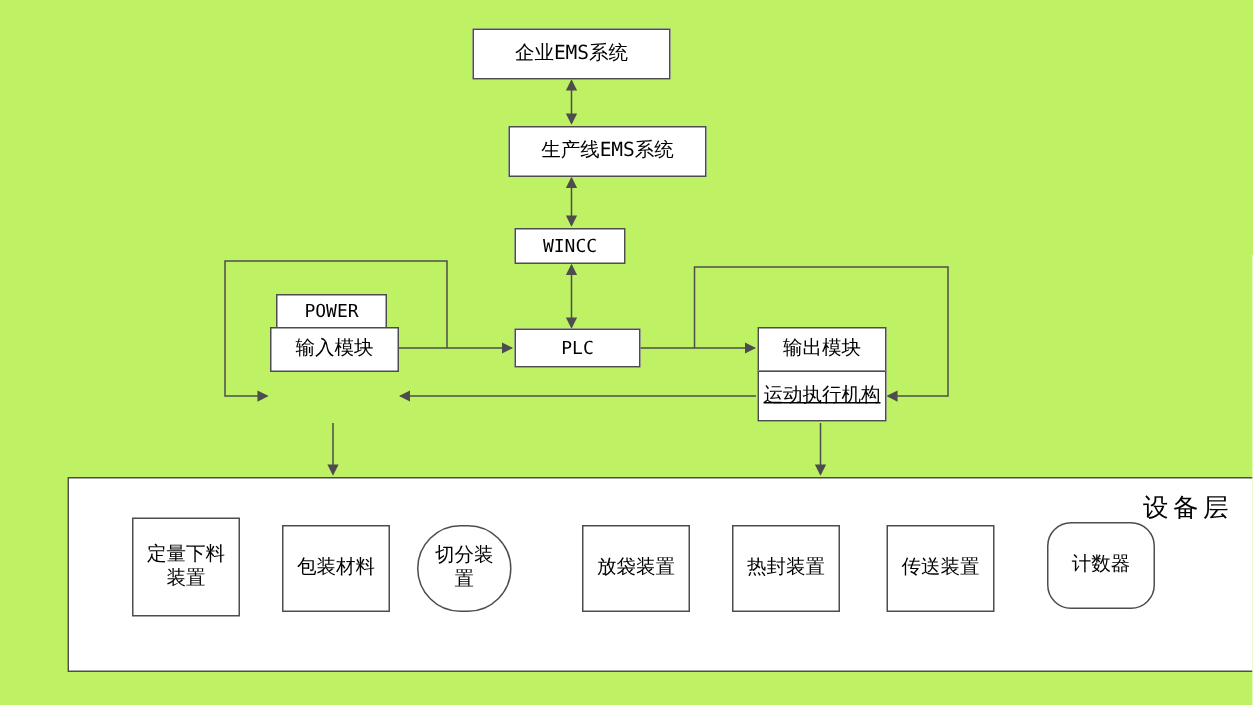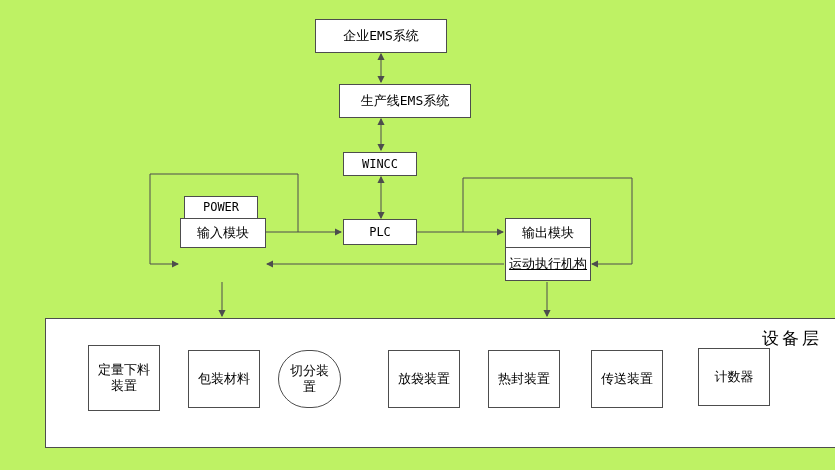--- a/index.html
+++ b/index.html
@@ -80,21 +80,21 @@
     <line x1="222" y1="282" x2="222" y2="316" stroke="#4d4d4d" stroke-width="1" marker-end="url(#ah)"></line>
     <line x1="547" y1="282" x2="547" y2="316" stroke="#4d4d4d" stroke-width="1" marker-end="url(#ah)"></line>
   </svg>
 
   <div class="box" style="left:315px; top:19px; width:132px; height:34px;">企业EMS系统</div>
 
   <div class="box" style="left:315px; top:84px; width:132px; height:34px;margin-left:24px;">生产线EMS系统</div>
 
   <div class="box" style="left:343px; top:152px; width:74px; height:24px; font-size:12px;">WINCC</div>
 
-  <div class="box" style="left:343px; top:219px; width:74px; height:26px; font-size:12px;">PLC</div>
+  <div class="box" style="left:343px; top:219px; width:84px; height:26px; font-size:12px;">PLC</div>
 
   <div class="box" style="left:184px; top:196px; width:74px; height:23px; font-size:12px;">POWER</div>
 
   <div class="box" style="left:180px; top:218px; width:86px; height:30px;">输入模块</div>
 
 
   <div class="box" style="left:505px; top:218px; width:86px; height:30px;">输出模块</div>
 
   <div class="box" style="left:505px; top:247px; width:86px; height:34px; padding:2px 2px;text-decoration:underline;">运动执行机构</div>
 
@@ -106,16 +106,16 @@
     <div class="box" style="left:142px; top:31px; width:72px; height:58px;">包装材料</div>
 
     <div class="box" style="left:232px; top:31px; width:63px; height:58px;border-radius:29px;">切分装置</div>
 
     <div class="box" style="left:342px; top:31px; width:72px; height:58px;">放袋装置</div>
 
     <div class="box" style="left:442px; top:31px; width:72px; height:58px;text-align:center;">热封装置</div>
 
     <div class="box" style="left:545px; top:31px; width:72px; height:58px;">传送装置</div>
 
-    <div class="box" style="left:652px; top:29px; width:72px; height:58px;">计数器</div>
+    <div class="box" style="left:652px; top:29px; width:72px; height:58px;border-radius:16px;">计数器</div>
   </div>
 
 </div>
 
 </body></html>

